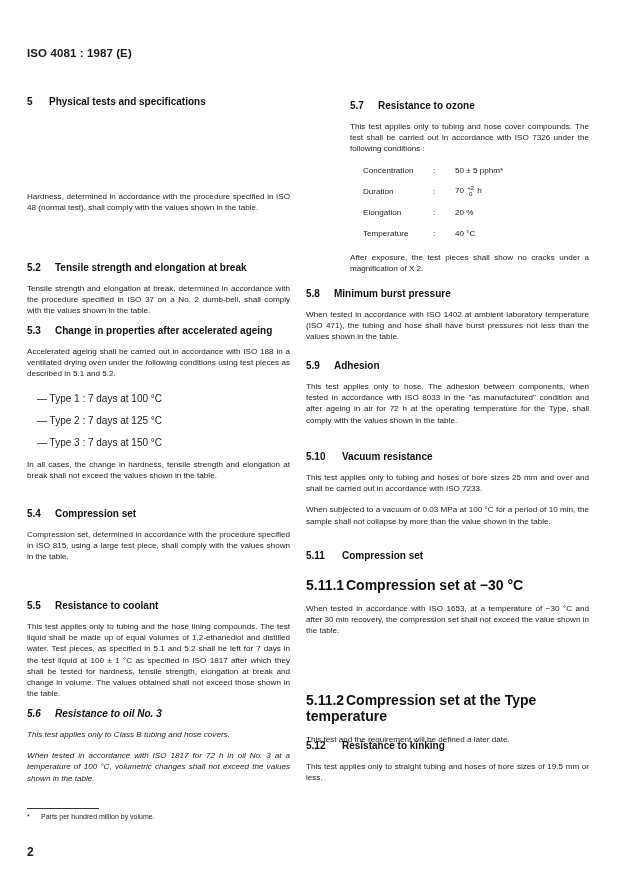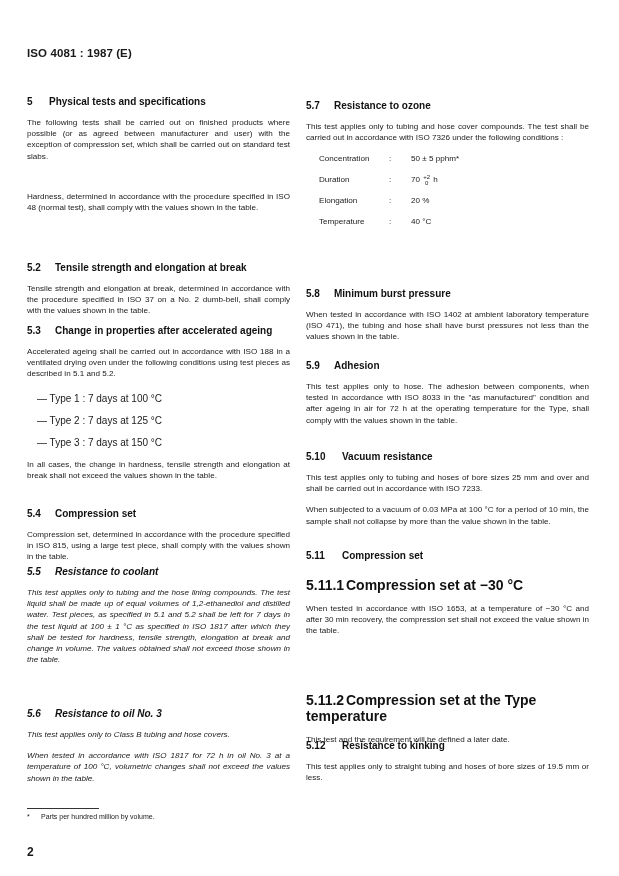--- a/index.html
+++ b/index.html
@@ -45,21 +45,20 @@
   </style>
 </head>
 <body>
 
 <div class="doc-id">ISO 4081 : 1987 (E)</div>
 
 <div class="col col-left">
 
   <div class="sec" style="top:0px;">
     <h2><span class="num">5</span><span>Physical tests and specifications</span></h2>
-    <p class="gap-h">The following tests shall be carried out on finished products where possible (or as agreed between manufacturer and user) with the exception of compression set, which shall be carried out on standard test slabs.</p>
   </div>
 
   <div class="sec" style="top:85px;">
     <p class="gap-h">Hardness, determined in accordance with the procedure specified in ISO 48 (normal test), shall comply with the values shown in the table.</p>
   </div>
 
   <div class="sec" style="top:166px;">
     <h3><span class="num">5.2</span><span>Tensile strength and elongation at break</span></h3>
     <p class="gap-h">Tensile strength and elongation at break, determined in accordance with the procedure specified in ISO 37 on a No. 2 dumb-bell, shall comply with the values shown in the table.</p>
   </div>
@@ -73,35 +72,35 @@
       <li>Type 3 : 7 days at 150 °C</li>
     </ul>
     <p>In all cases, the change in hardness, tensile strength and elongation at break shall not exceed the values shown in the table.</p>
   </div>
 
   <div class="sec" style="top:412px;">
     <h3><span class="num">5.4</span><span>Compression set</span></h3>
     <p class="gap-h">Compression set, determined in accordance with the procedure specified in ISO 815, using a large test piece, shall comply with the values shown in the table.</p>
   </div>
 
-  <div class="sec" style="top:470px;font-style:italic;">
+  <div class="sec" style="top:504px;">
     <h3><span class="num">5.5</span><span>Resistance to coolant</span></h3>
     <p class="gap-h">This test applies only to tubing and the hose lining compounds. The test liquid shall be made up of equal volumes of 1,2-ethanediol and distilled water. Test pieces, as specified in 5.1 and 5.2 shall be left for 7 days in the test liquid at 100 ± 1 °C as specified in ISO 1817 after which they shall be tested for hardness, tensile strength, elongation at break and change in volume. The values obtained shall not exceed those shown in the table.</p>
   </div>
 
   <div class="sec" style="top:612px;font-style:italic;">
     <h3><span class="num">5.6</span><span>Resistance to oil No. 3</span></h3>
     <p class="gap-h">This test applies only to Class B tubing and hose covers.</p>
     <p class="gap-p">When tested in accordance with ISO 1817 for 72 h in oil No. 3 at a temperature of 100 °C, volumetric changes shall not exceed the values shown in the table.</p>
   </div>
 </div>
 
 <div class="col col-right">
 
-  <div class="sec" style="top:4px;">
+  <div class="sec" style="top:4px;margin-left:44px;">
     <h3><span class="num">5.7</span><span>Resistance to ozone</span></h3>
     <p class="gap-h">This test applies only to tubing and hose cover compounds. The test shall be carried out in accordance with ISO 7326 under the following conditions :</p>
     <table class="cond-table" style="margin-top:5px;">
       <tbody>
           <tr>
         <td class="lbl">Concentration</td>
         <td class="sep">:</td>
         <td>50 ± 5 pphm*</td>
       </tr>
       <tr>
@@ -118,20 +117,21 @@
         <td class="sep">:</td>
         <td>20 %</td>
       </tr>
       <tr>
         <td class="lbl">Temperature</td>
         <td class="sep">:</td>
         <td>40 °C</td>
       </tr>
     </tbody>
       </table>
+    <p style="margin-top:8px;">After exposure, the test pieces shall show no cracks under a magnification of X 2.</p>
   </div>
 
   <div class="sec" style="top:192px;">
     <h3><span class="num">5.8</span><span>Minimum burst pressure</span></h3>
     <p class="gap-h">When tested in accordance with ISO 1402 at ambient laboratory temperature (ISO 471), the tubing and hose shall have burst pressures not less than the values shown in the table.</p>
   </div>
 
   <div class="sec" style="top:264px;">
     <h3><span class="num">5.9</span><span>Adhesion</span></h3>
     <p class="gap-h">This test applies only to hose. The adhesion between components, when tested in accordance with ISO 8033 in the "as manufactured" condition and after ageing in air for 72 h at the operating temperature for the Type, shall comply with the values shown in the table.</p>

